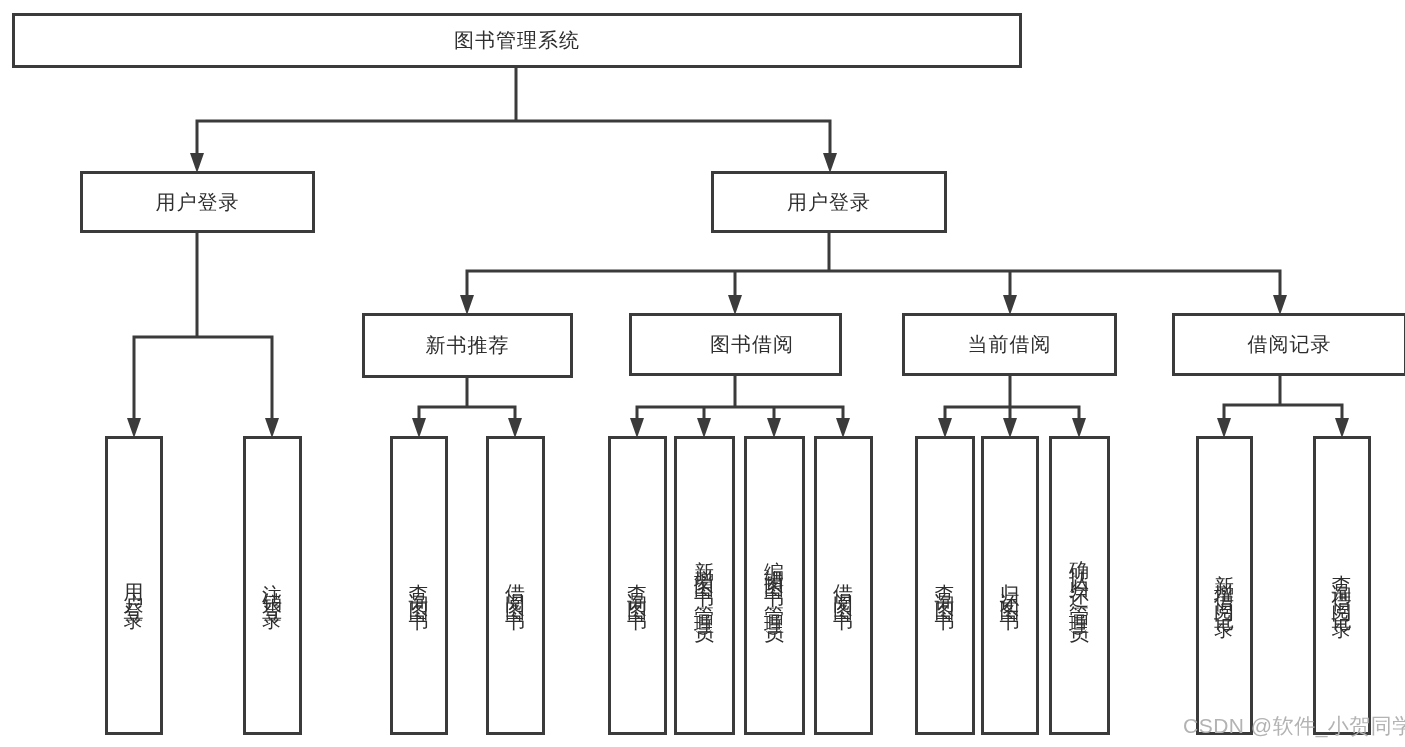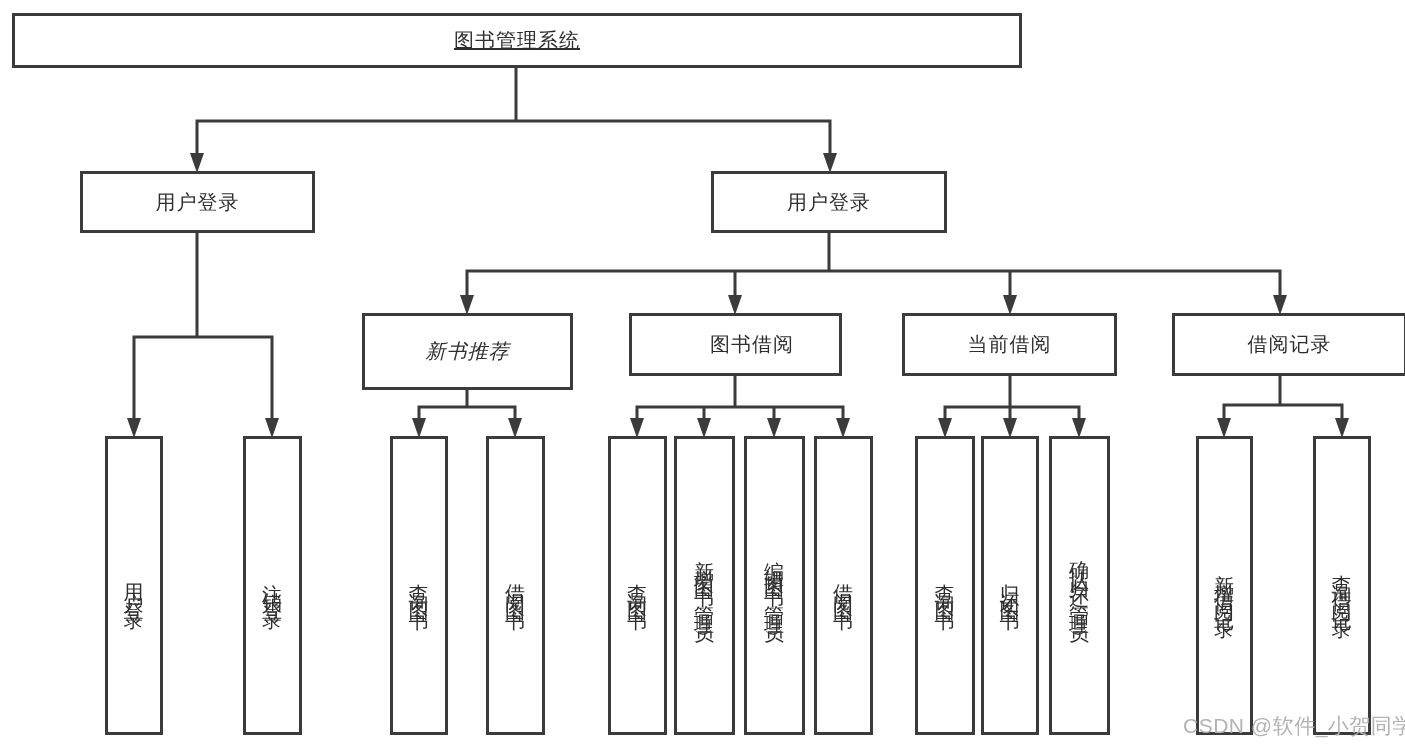--- a/index.html
+++ b/index.html
@@ -89,32 +89,32 @@
     <path d="M1010 376 V407 M945 407 H1079 M945 407 V420 M1010 407 V420 M1079 407 V420"></path>
     <polygon points="938,418 952,418 945,438"></polygon>
     <polygon points="1003,418 1017,418 1010,438"></polygon>
     <polygon points="1072,418 1086,418 1079,438"></polygon>
 
     <path d="M1280 376 V405 M1224 405 H1342 M1224 405 V420 M1342 405 V420"></path>
     <polygon points="1217,418 1231,418 1224,438"></polygon>
     <polygon points="1335,418 1349,418 1342,438"></polygon>
   </svg>
 
-  <div class="hbox" style="left:12px;top:13px;width:1010px;height:55px;text-decoration:underline;">
+  <div class="hbox" style="left:12px;top:13px;width:1010px;height:55px;">
     <span>图书管理系统</span>
   </div>
 
   <div class="hbox" style="left:80px;top:171px;width:235px;height:62px;">
     <span>用户登录</span>
   </div>
   <div class="hbox" style="left:711px;top:171px;width:236px;height:62px;">
     <span>用户登录</span>
   </div>
 
-  <div class="hbox" style="left:362px;top:313px;width:211px;height:77px;font-style:italic;">
+  <div class="hbox" style="left:362px;top:313px;width:211px;height:65px;">
     <span>新书推荐</span>
   </div>
   <div class="hbox" style="left:629px;top:313px;width:213px;height:63px;padding-left:33px;">
     <span>图书借阅</span>
   </div>
   <div class="hbox" style="left:902px;top:313px;width:215px;height:63px;font-family:Liberation Serif, serif;">
     <span>当前借阅</span>
   </div>
   <div class="hbox" style="left:1172px;top:313px;width:235px;height:63px;">
     <span>借阅记录</span>

